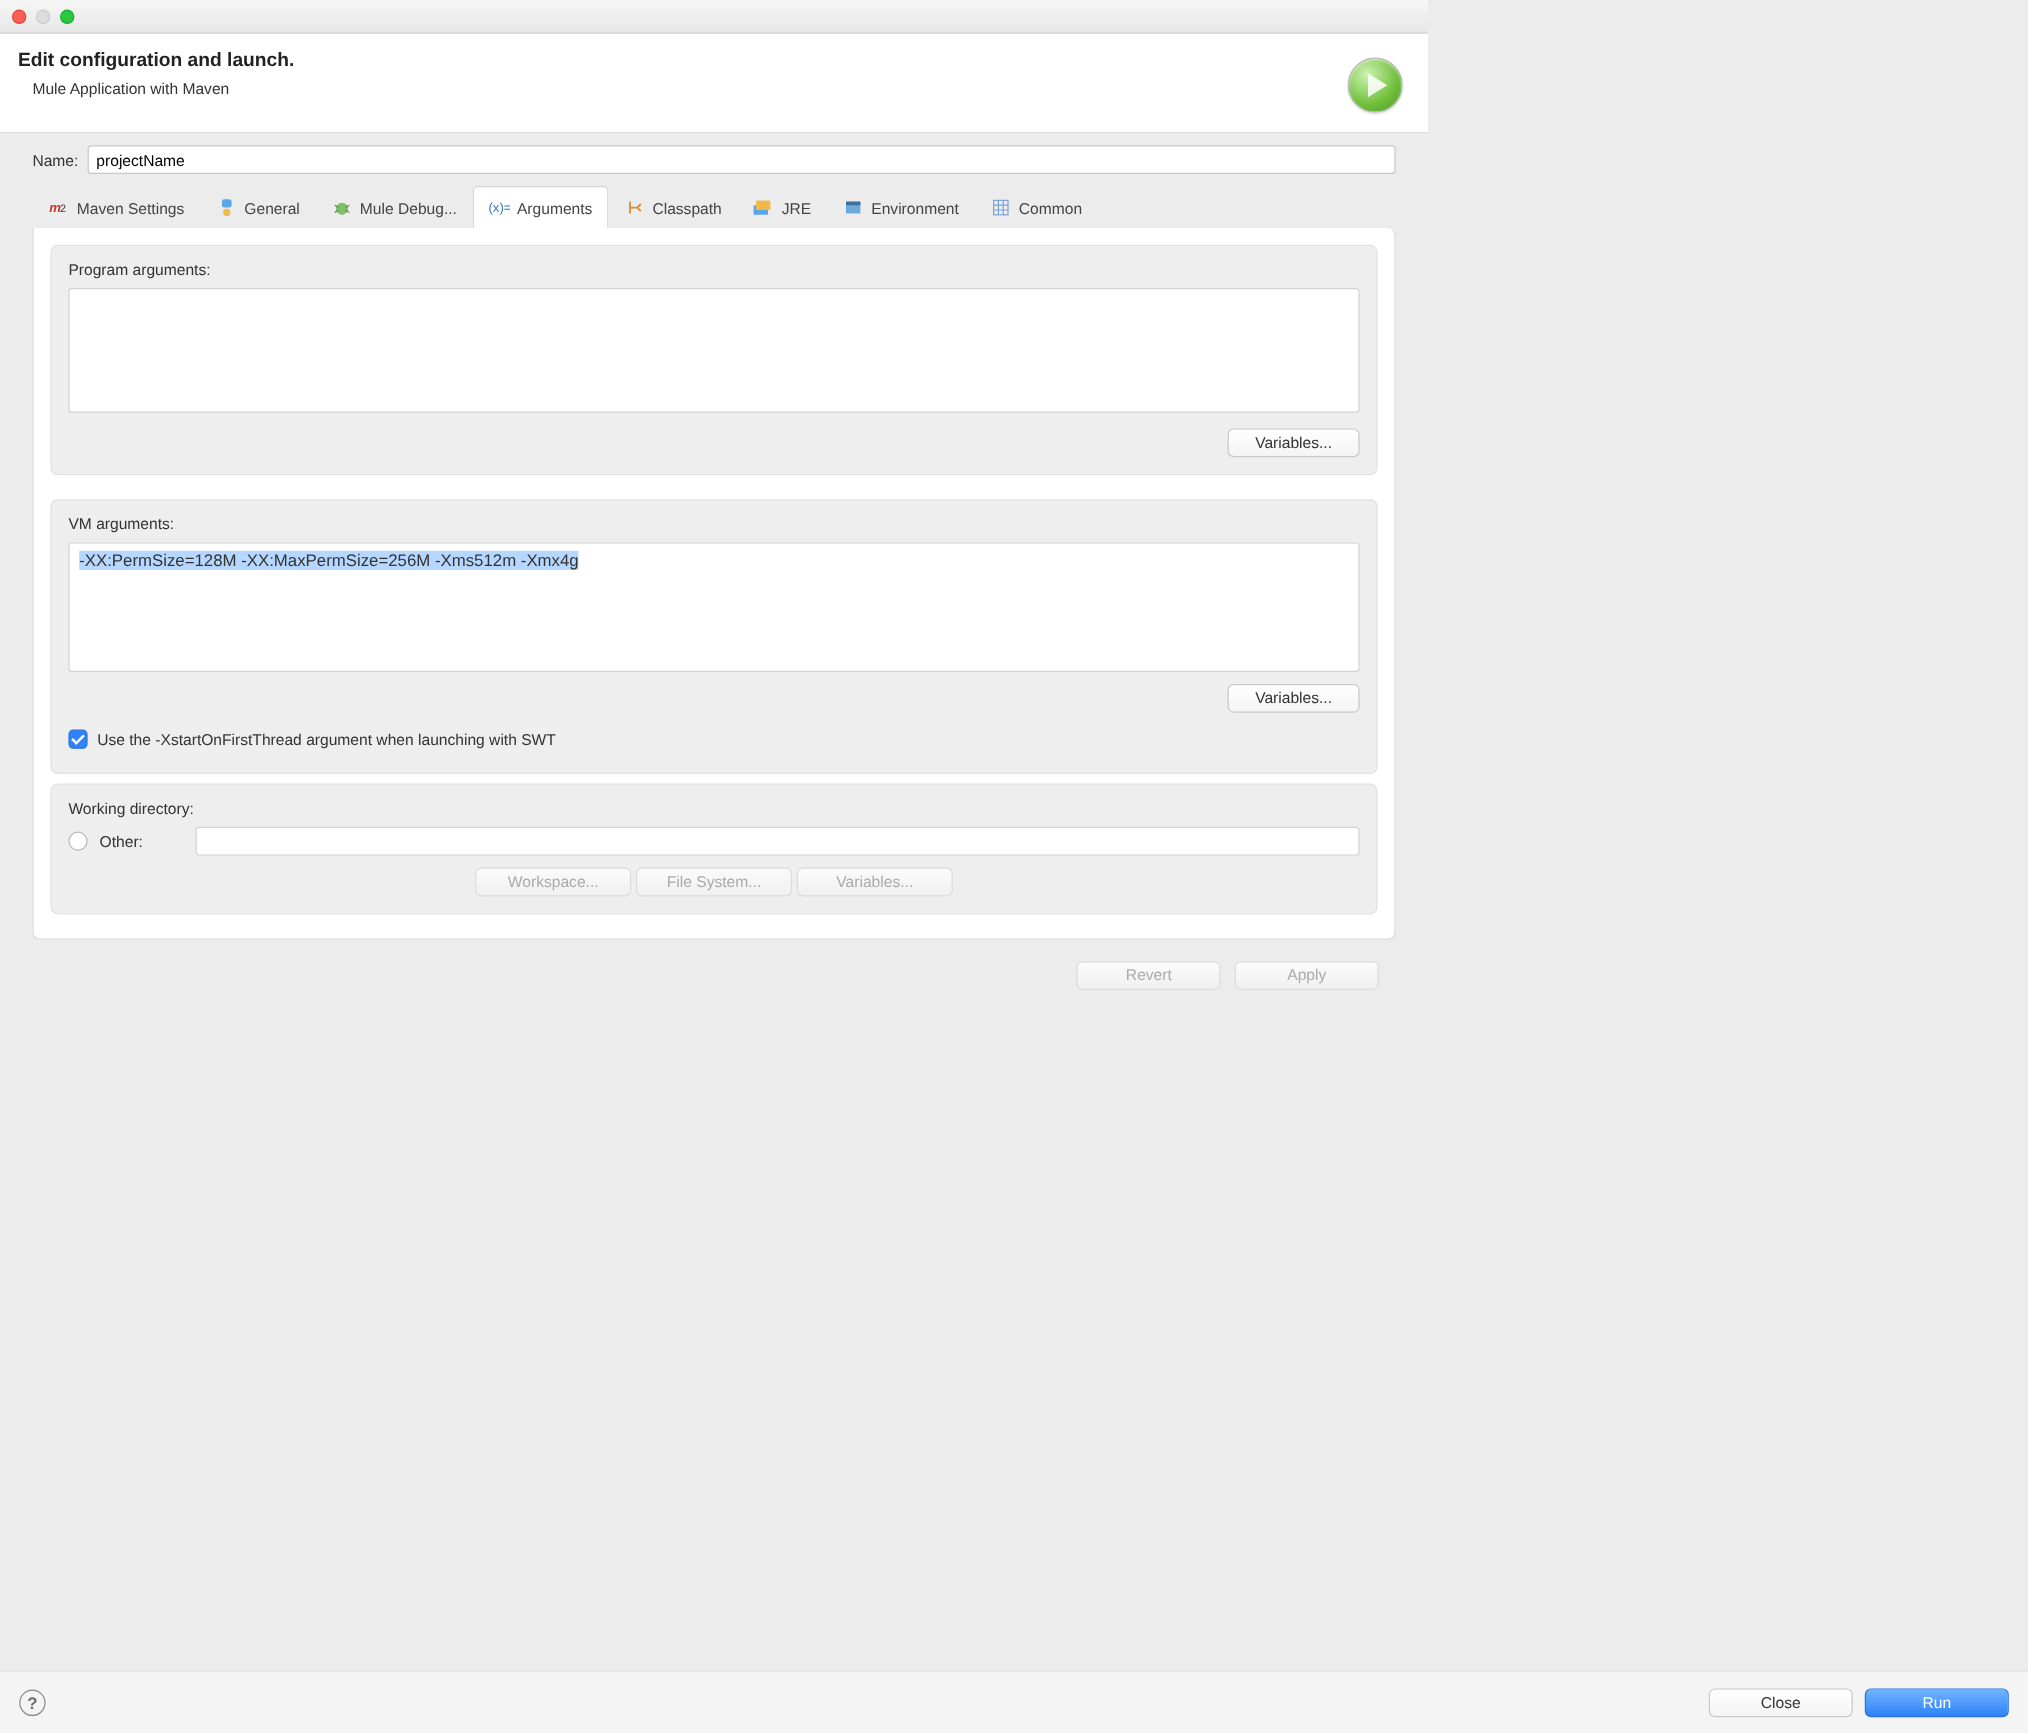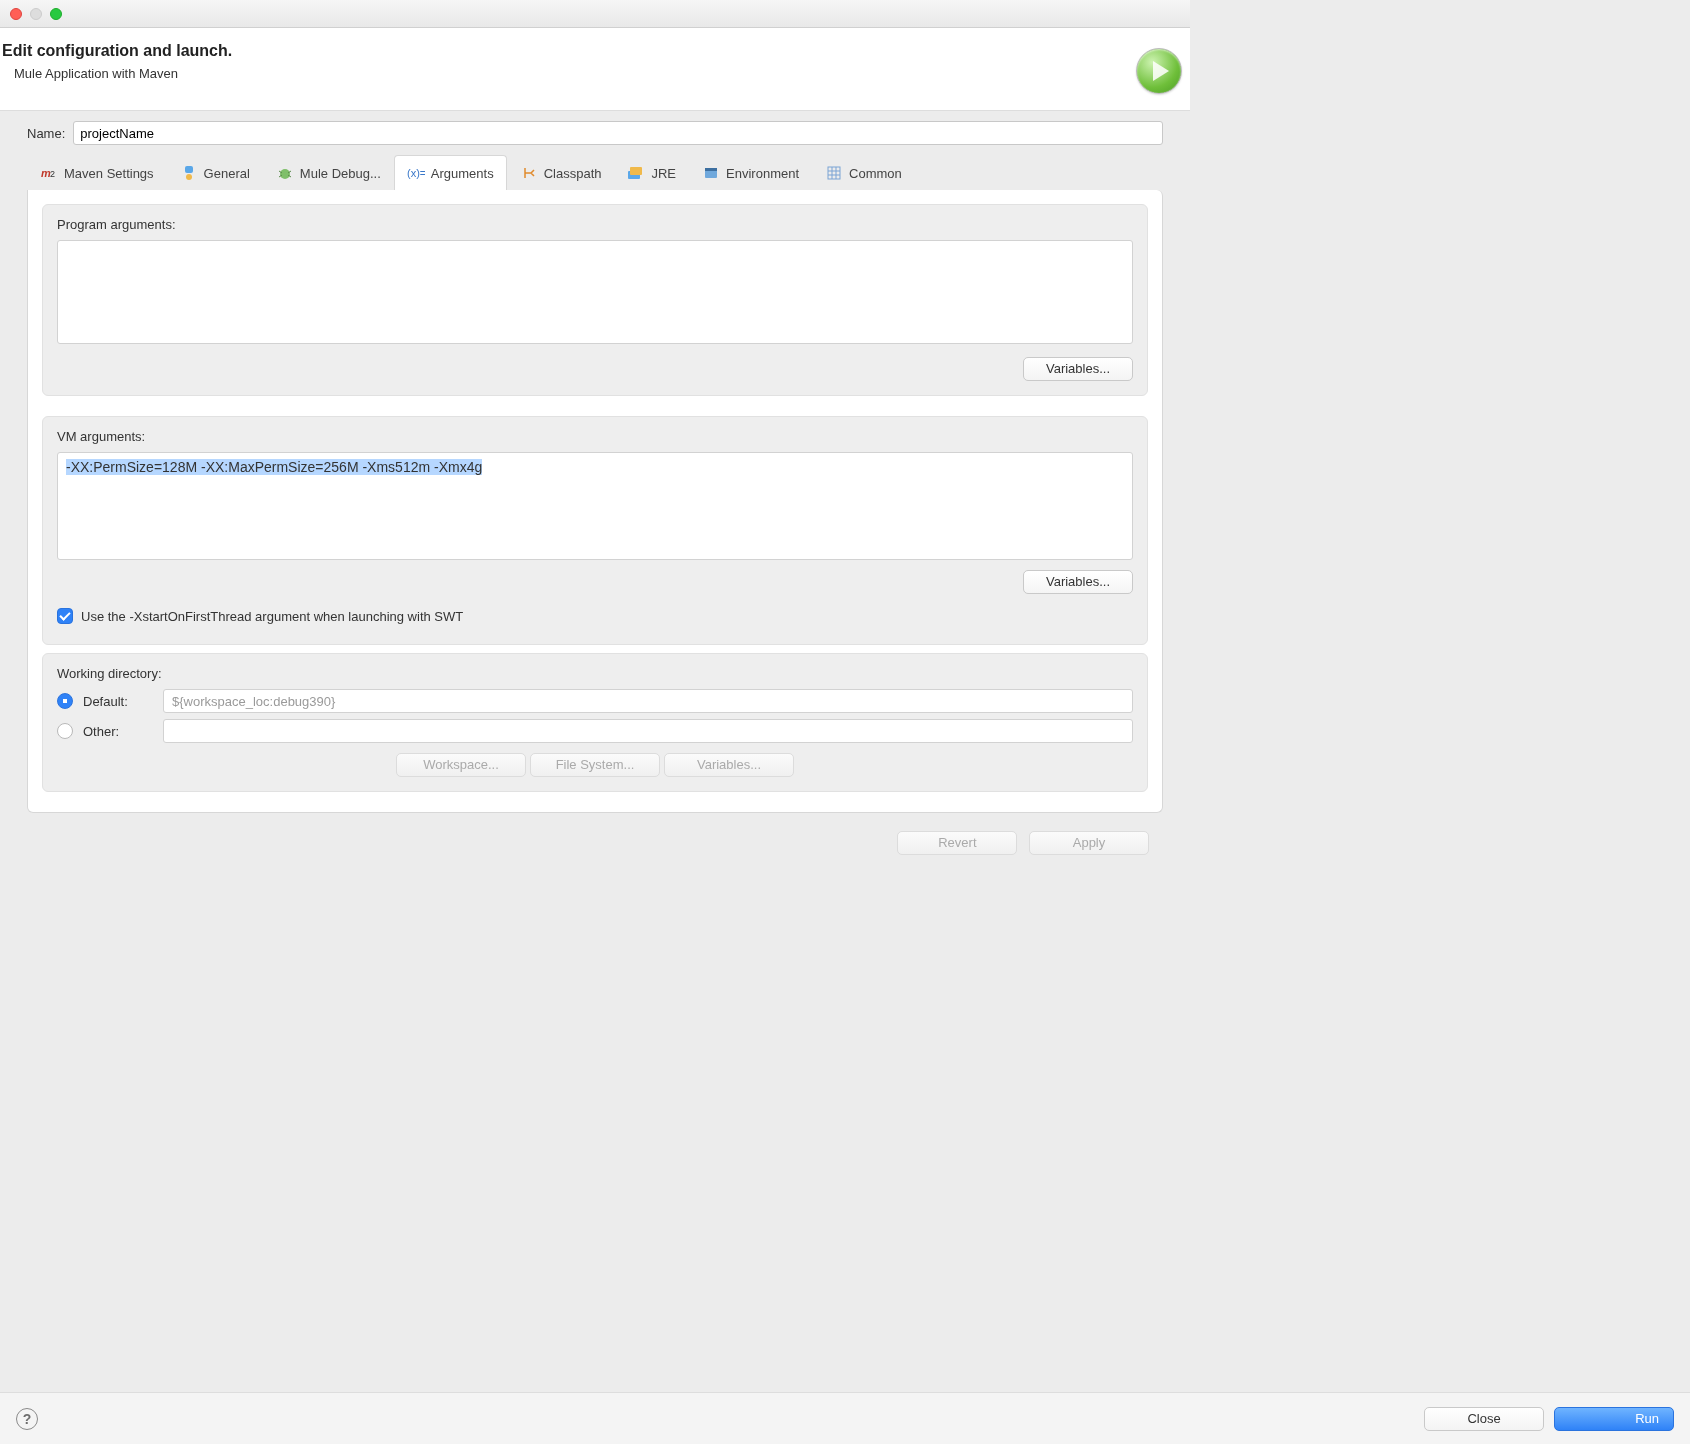--- a/index.html
+++ b/index.html
@@ -23,21 +23,21 @@
 .dot { width: 12px; height: 12px; border-radius: 50%; }
 .dot.red { background: #ff5f57; border: .5px solid #e0443e; }
 .dot.grey1 { background: #ddd; border: .5px solid #ccc; }
 .dot.green { background: #28c940; border: .5px solid #1dad2b; }
 .titlebar-title {
   position: absolute; left: 0; right: 0; text-align: center;
   font-size: 13px; color: #4a4a4a; pointer-events: none;
 }
 .header {
   background: #fff;
-  padding: 14px 2px 16px;
+  padding: 14px 15px 16px;
   border-bottom: 1px solid #ddd;
   display: flex; justify-content: space-between; align-items: flex-start;
 }
 .header h1 { font-size: 16px; font-weight: 600; color: #222; margin-bottom: 6px; }
 .header .sub { font-size: 13px; color: #333; margin-left: 12px; }
 .run-badge {
   width: 46px; height: 46px; border-radius: 50%;
   background: radial-gradient(circle at 35% 30%, #cdf3b1, #6fbf3a 60%, #4a9b23);
   border: 1px solid #bbb;
   box-shadow: inset 0 1px 2px rgba(255,255,255,.6), 0 1px 2px rgba(0,0,0,.15);
@@ -94,21 +94,21 @@
 .vm-text .sel { background: #b6d7ff; }
 .row-right { text-align: right; margin-top: 10px; }
 .btn {
   display: inline-block; min-width: 110px; height: 24px;
   padding: 3px 14px; font-size: 13px; color: #333;
   background: linear-gradient(#fff,#f4f4f4);
   border: 1px solid #c9c9c9; border-radius: 5px; text-align: center;
 }
 .btn.primary {
   background: linear-gradient(#6fb4ff,#2f82f7);
-  border-color: #2a73de; color: #fff; text-align: right;
+  border-color: #2a73de; color: #fff;
 }
 .btn.disabled { color: #aaa; background: linear-gradient(#fbfbfb,#f0f0f0); border-color: #dcdcdc; }
 .chk-row { display: flex; align-items: center; gap: 8px; margin: 14px 0 6px; }
 input[type=checkbox].mac {
   width: 16px; height: 16px; appearance: none; border-radius: 4px;
   background: #2f82f7; border: 1px solid #2a73de; position: relative;
 }
 input[type=checkbox].mac::after {
   content: ""; position: absolute; left: 4px; top: 1px;
   width: 4px; height: 8px; border: solid #fff; border-width: 0 2px 2px 0;
@@ -271,25 +271,20 @@
       </div>
       <div class="chk-row">
         <input type="checkbox" class="mac" checked="" style="">
         <span>Use the -XstartOnFirstThread argument when launching with SWT</span>
       </div>
     </div>
 
     <div class="group" style="margin-bottom:0;">
       <div class="group-label">Working directory:</div>
 
-      <div class="radio-row">
-        <input type="radio" class="mac" name="wd" checked="" style="">
-        <span style="width:70px">Default:</span>
-        <input class="dirfield" readonly="" value="${workspace_loc:debug390}" style="">
-      </div>
 
       <div class="radio-row">
         <input type="radio" class="mac" name="wd" style="">
         <span style="width:70px">Other:</span>
         <input class="dirfield enabled" value="" style="">
       </div>
 
       <div class="wd-buttons">
         <span class="btn disabled" style="min-width:130px">Workspace...</span>
         <span class="btn disabled" style="min-width:130px">File System...</span>

